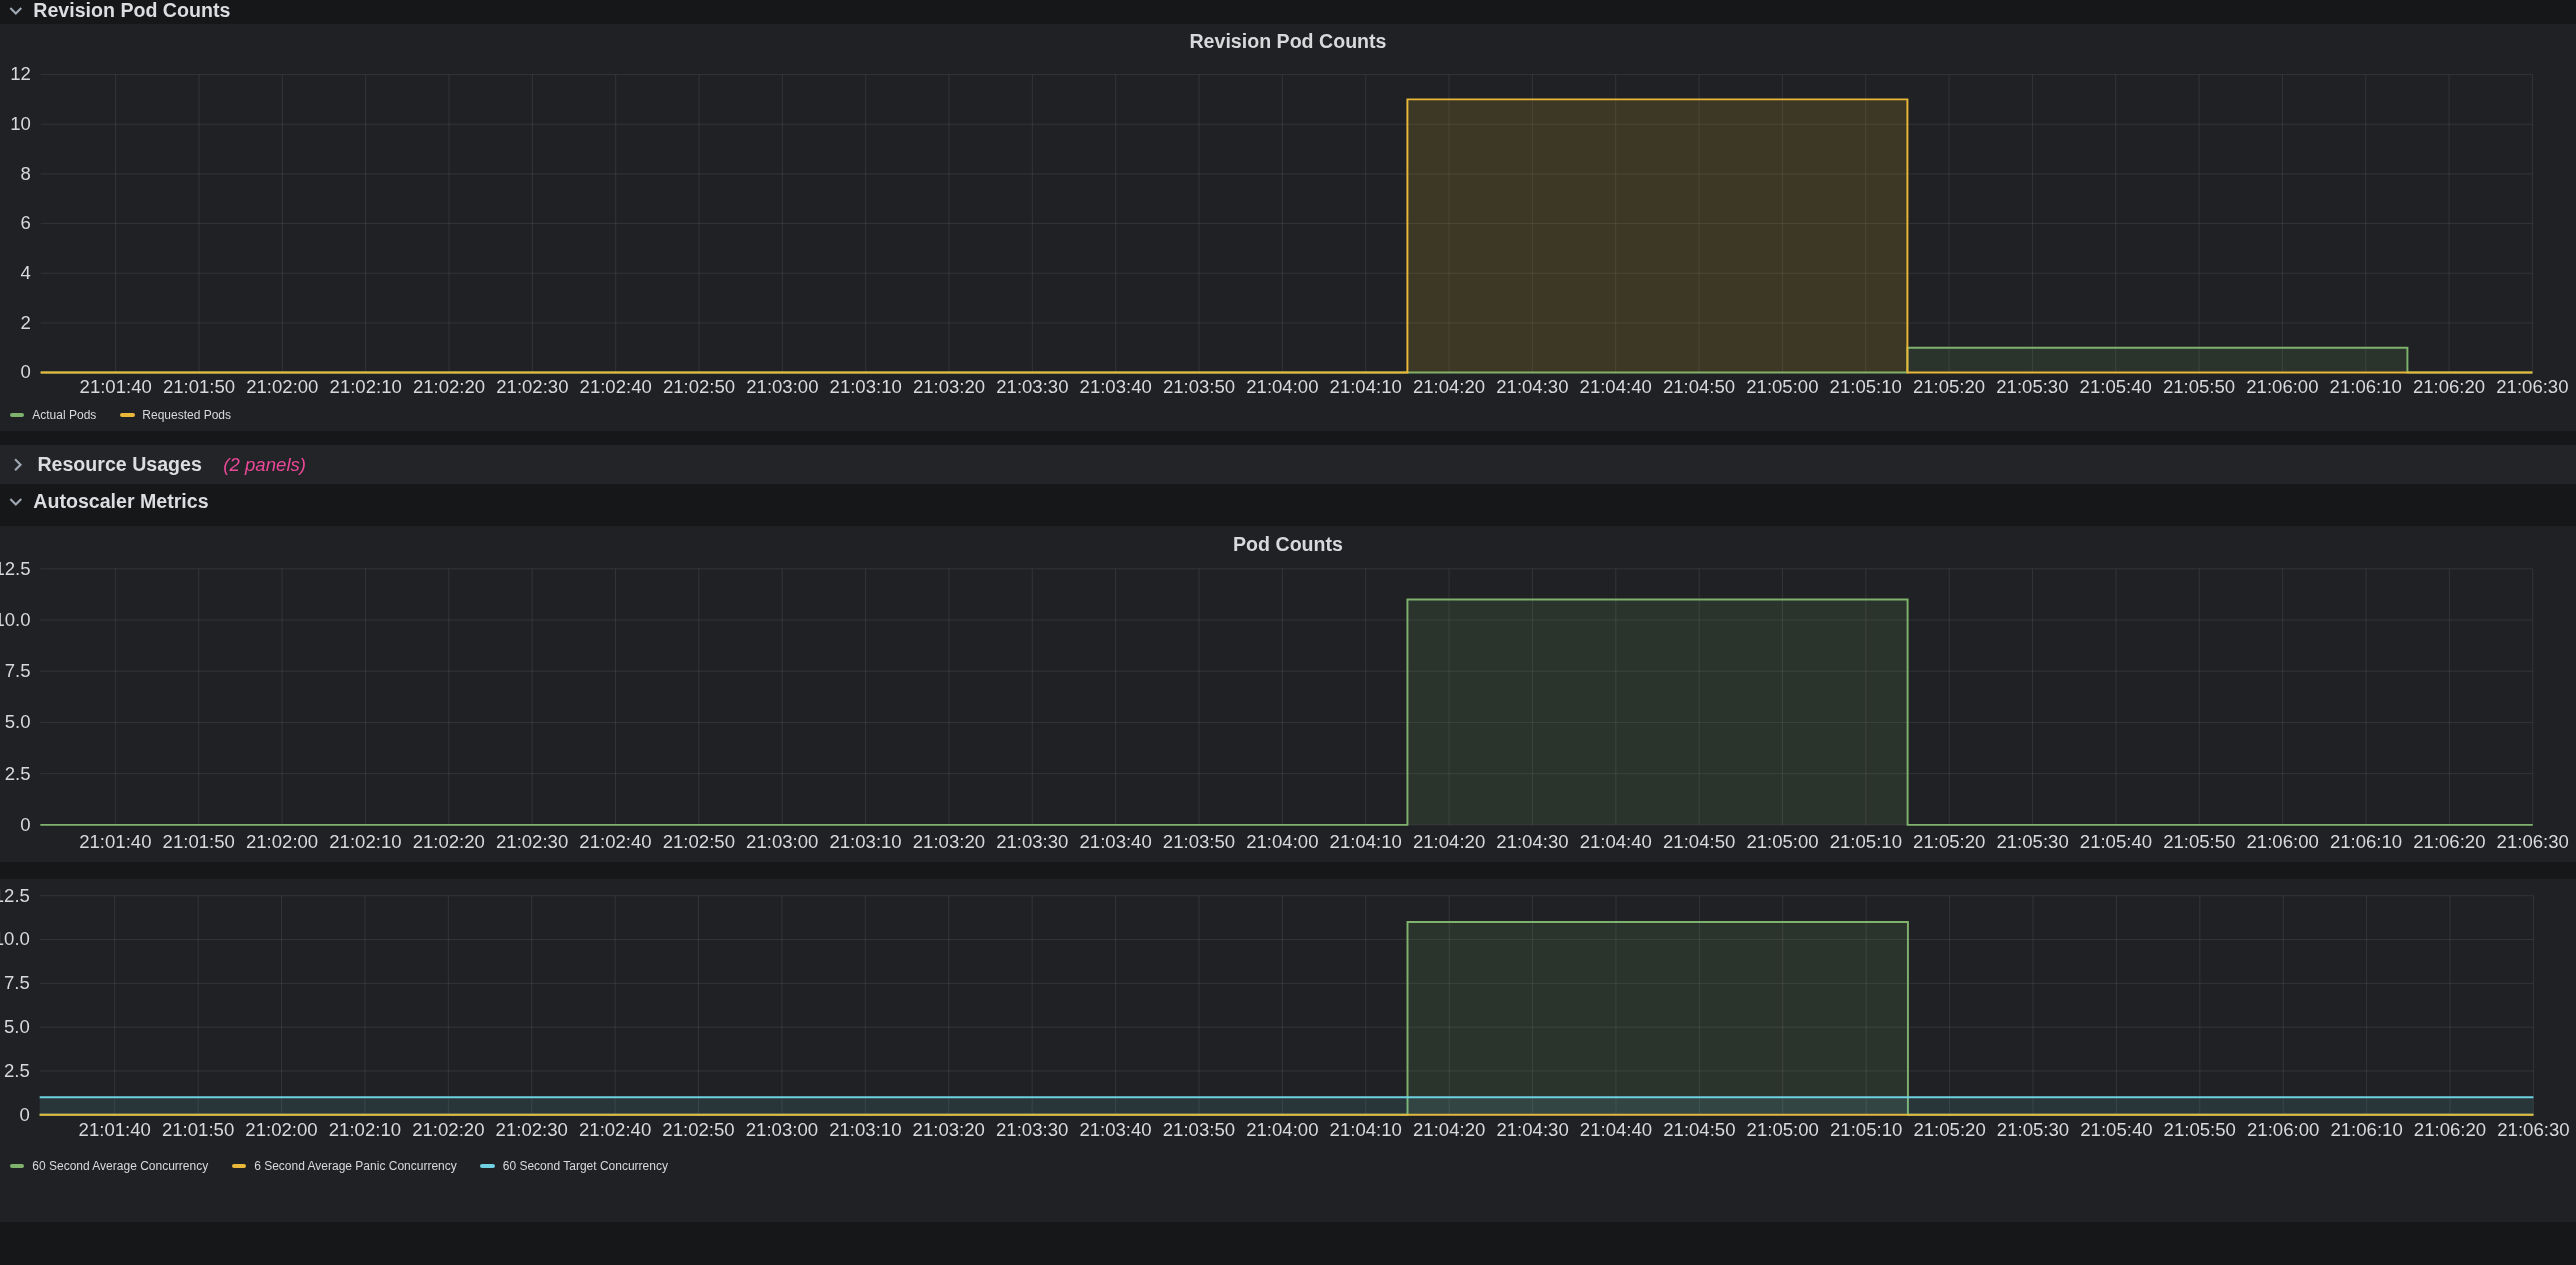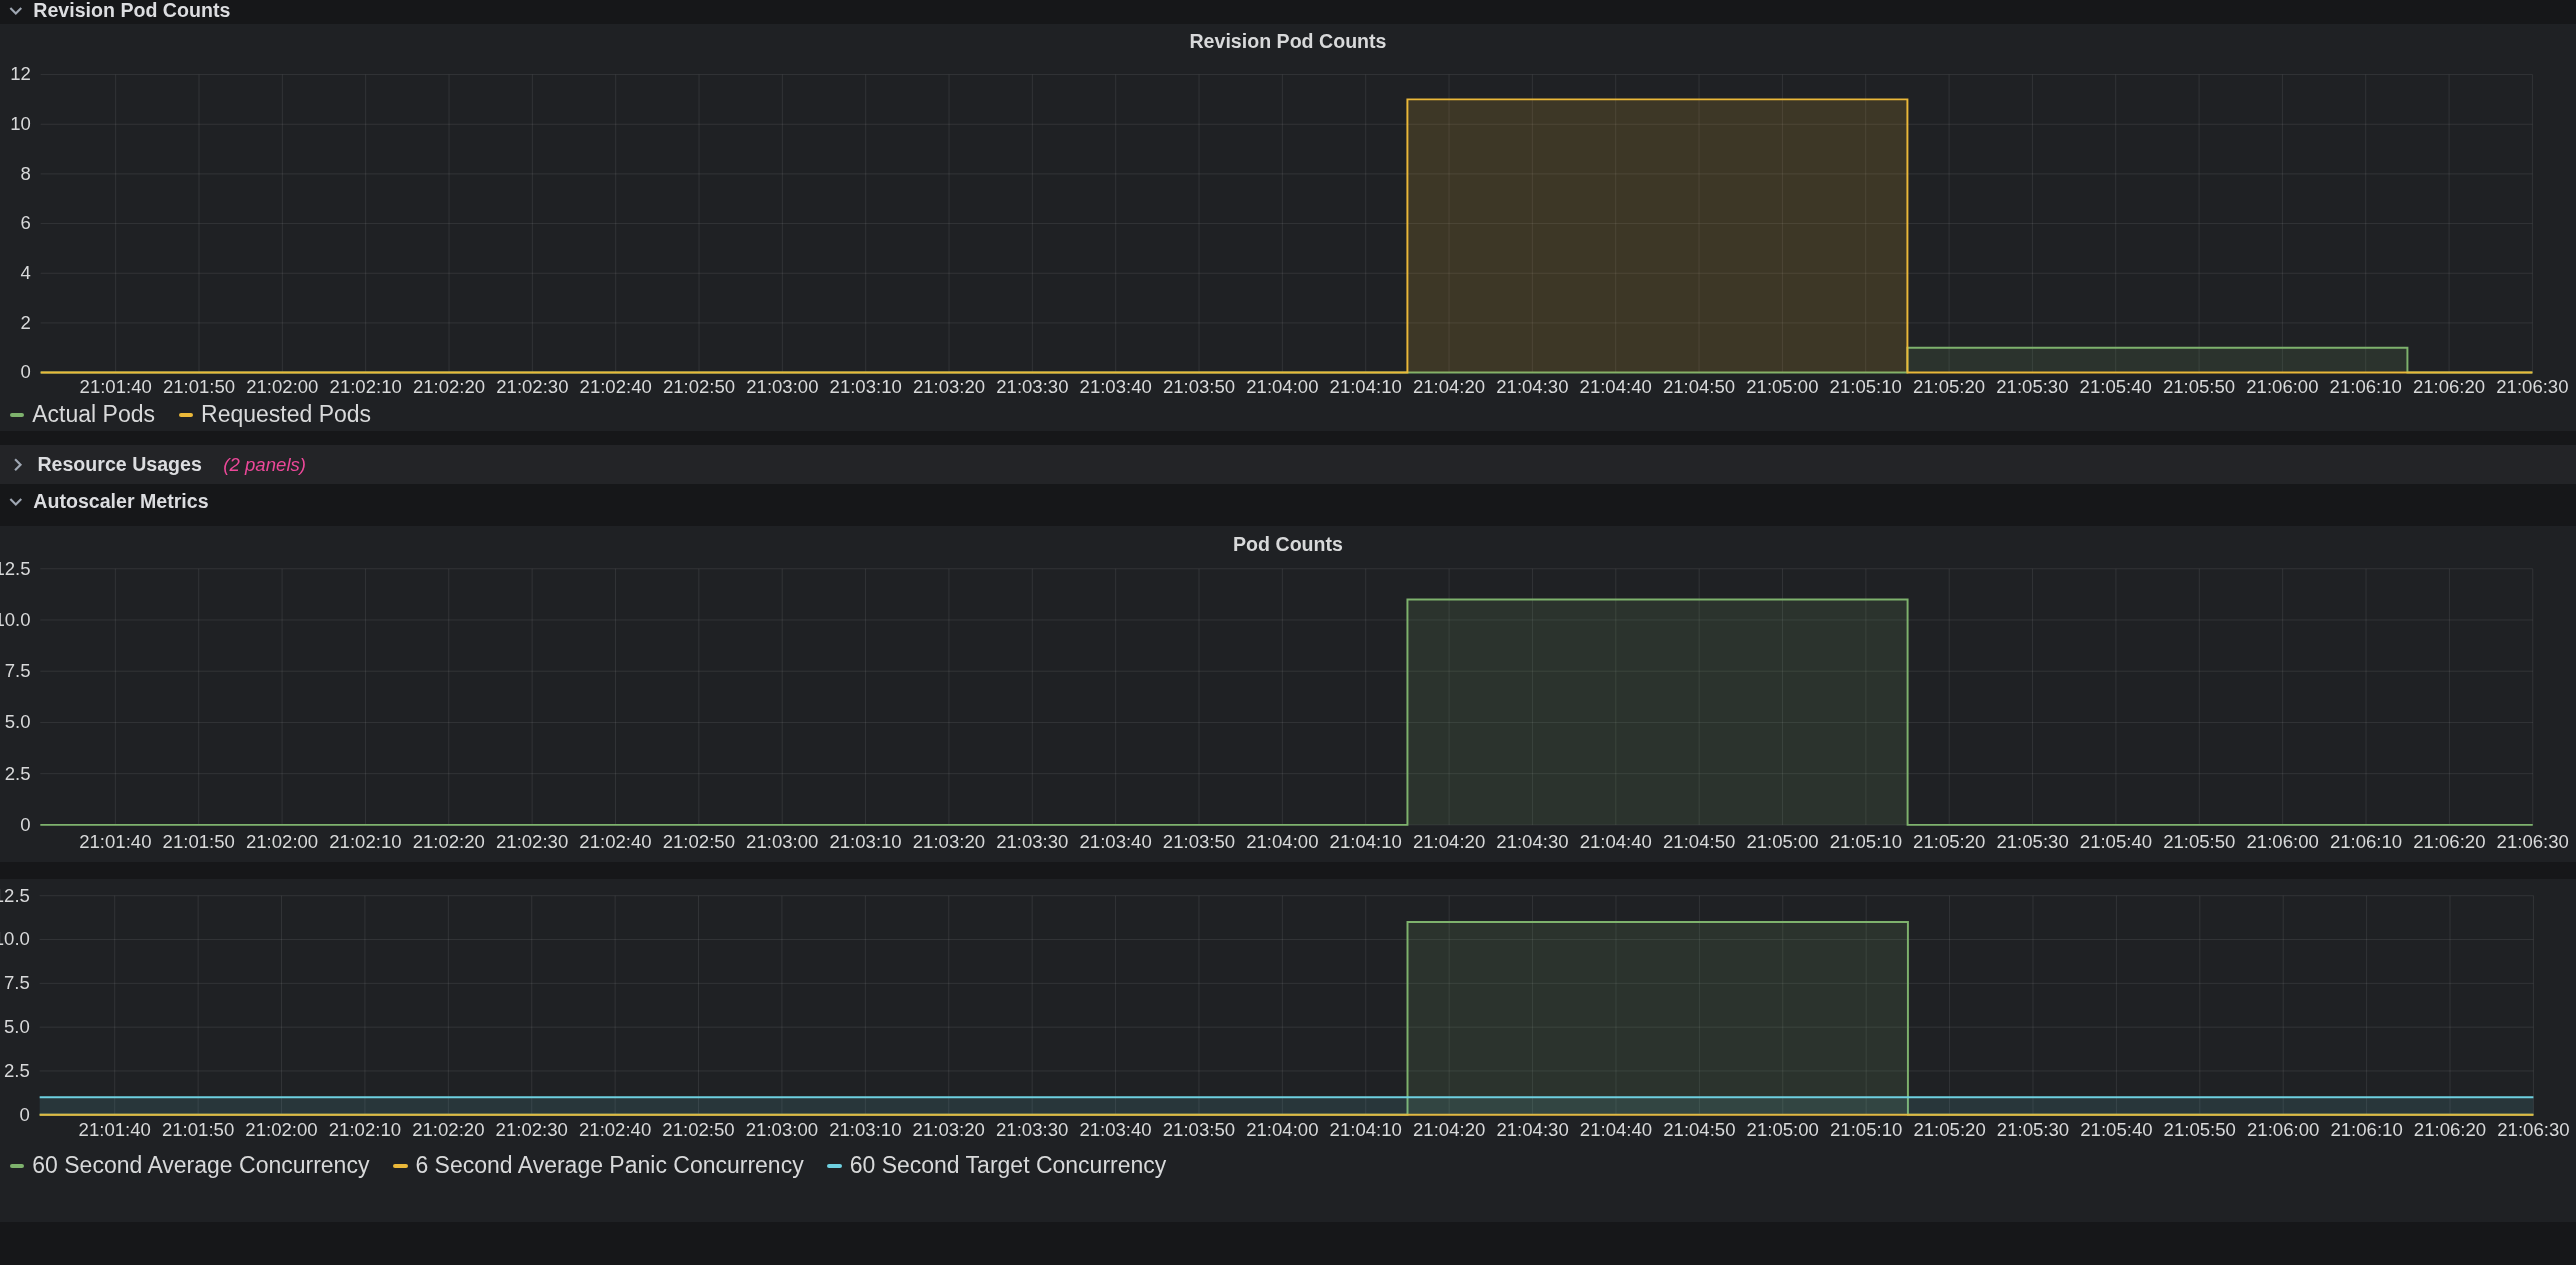--- a/index.html
+++ b/index.html
@@ -15,21 +15,21 @@
   .row-strip .row-label{font-size:19.6px;font-weight:bold;color:#dcdde0;}
   .row-strip .row-note{font-size:18.6px;font-style:italic;color:#ec4899;margin-left:11.7px;}
   .chev{flex:0 0 auto;}
 
   
   .panel{background:#1f2124;padding-top:3.9px;}
   .panel-title{height:29px;line-height:29px;text-align:center;font-size:19.6px;
     font-weight:bold;color:#d8d9da;cursor:pointer;}
   svg.chart{display:block;}
   .legend{display:flex;align-items:center;gap:23.5px;height:33px;padding-left:9.8px;}
-  .legend-item{display:flex;align-items:center;gap:7.8px;font-size:23px;color:#d8d9da;cursor:pointer;}
+  .legend-item{display:flex;align-items:center;gap:7.8px;font-size:12px;color:#d8d9da;cursor:pointer;}
   .chip{display:inline-block;width:14.7px;height:3.9px;border-radius:2px;background:#888;}
 
   .panel.p1{margin-top:2px;}
   .panel.p2{margin-bottom:17.6px;}
   .panel.p3{height:339px;}
 </style>
 </head>
 <body>
 
 <div class="dash">

